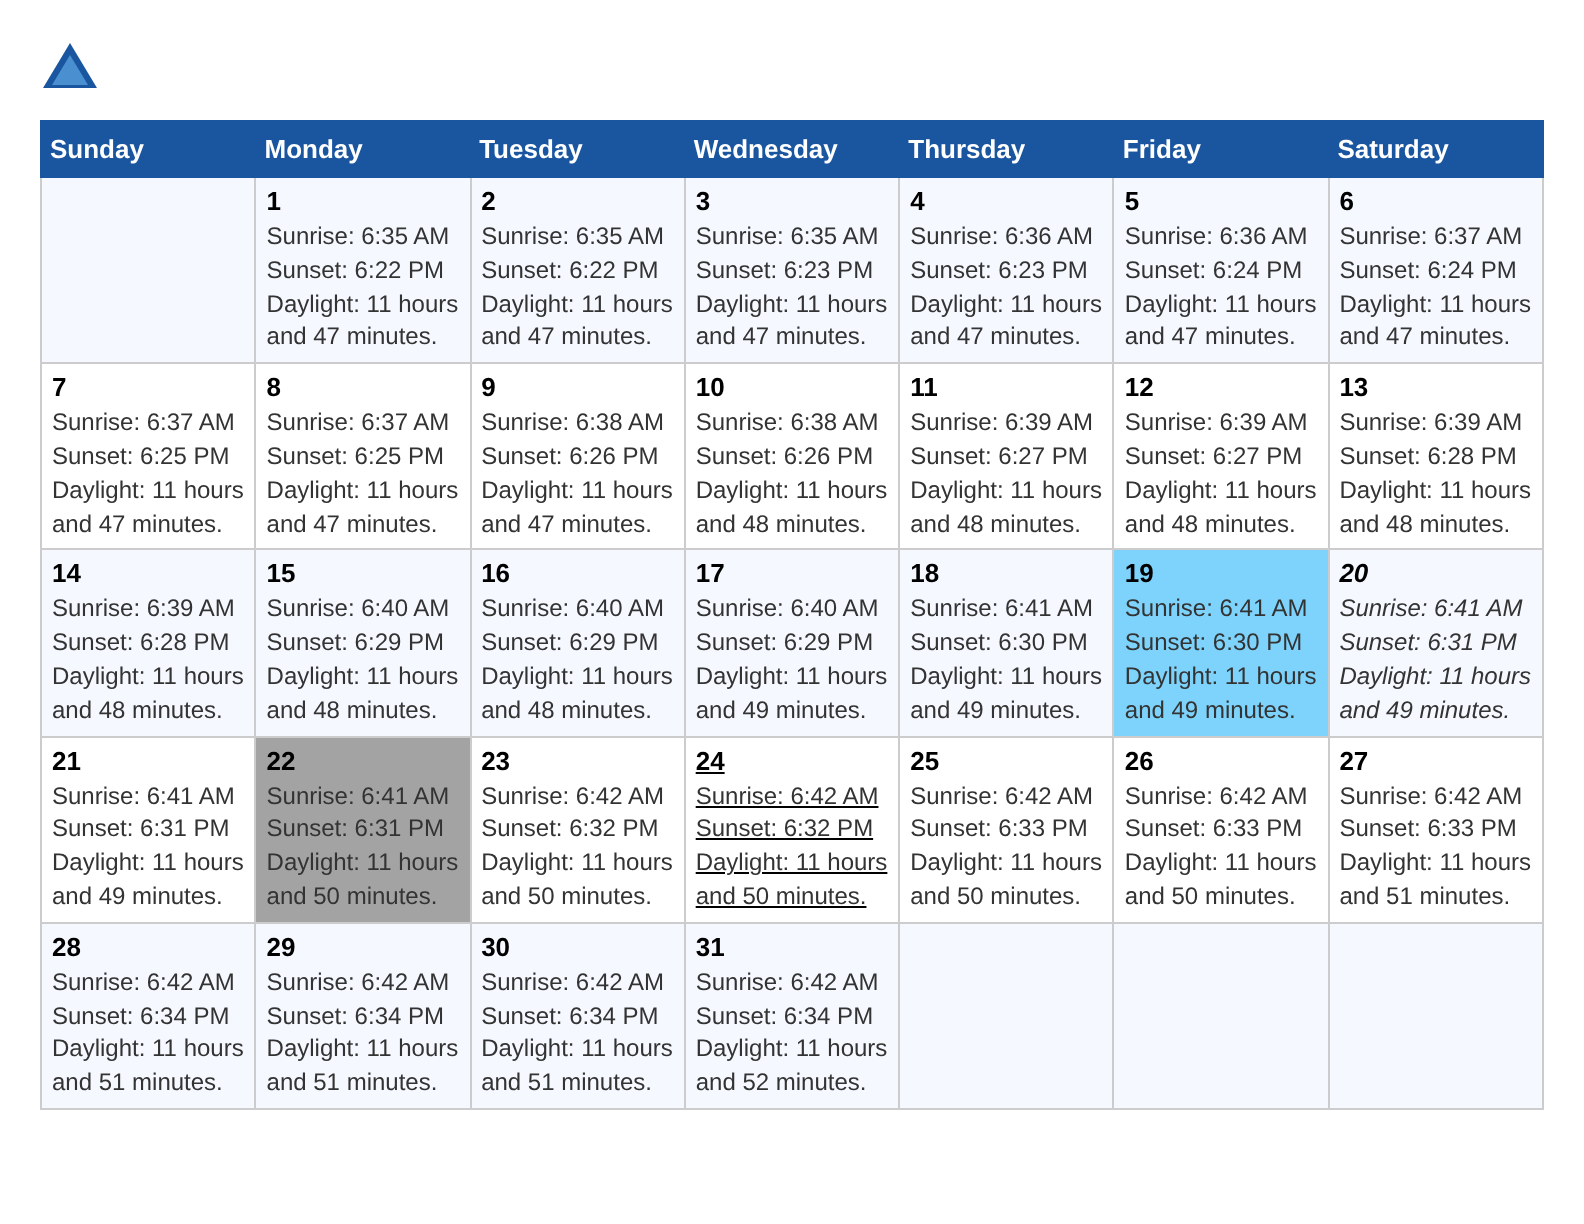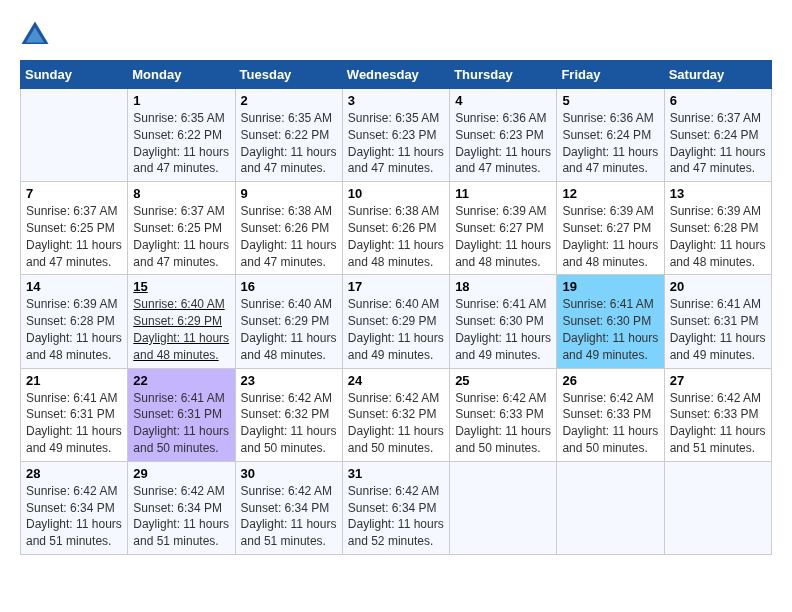--- a/index.html
+++ b/index.html
@@ -179,59 +179,59 @@
         <td style="background-color: rgb(255, 255, 255);">
           <span class="day-number">13</span>
           <div class="day-info">Sunrise: 6:39 AM<br>Sunset: 6:28 PM<br>Daylight: 11 hours and 48 minutes.</div>
         </td>
       </tr>
       <tr style="background-color: rgb(245, 248, 255);">
         <td style="background-color: rgb(245, 248, 255);">
           <span class="day-number">14</span>
           <div class="day-info">Sunrise: 6:39 AM<br>Sunset: 6:28 PM<br>Daylight: 11 hours and 48 minutes.</div>
         </td>
-        <td style="background-color: rgb(245, 248, 255); text-decoration: underline;">
+        <td style="background-color: rgb(245, 248, 255);">
           <span class="day-number">15</span>
           <div class="day-info">Sunrise: 6:40 AM<br>Sunset: 6:29 PM<br>Daylight: 11 hours and 48 minutes.</div>
         </td>
         <td style="background-color: rgb(245, 248, 255);">
           <span class="day-number">16</span>
           <div class="day-info">Sunrise: 6:40 AM<br>Sunset: 6:29 PM<br>Daylight: 11 hours and 48 minutes.</div>
         </td>
         <td style="background-color: rgb(245, 248, 255); margin-top: 28px;">
           <span class="day-number">17</span>
           <div class="day-info">Sunrise: 6:40 AM<br>Sunset: 6:29 PM<br>Daylight: 11 hours and 49 minutes.</div>
         </td>
         <td style="background-color: rgb(245, 248, 255);">
           <span class="day-number">18</span>
           <div class="day-info">Sunrise: 6:41 AM<br>Sunset: 6:30 PM<br>Daylight: 11 hours and 49 minutes.</div>
         </td>
         <td style="background-color: #7dd3fc;">
           <span class="day-number">19</span>
           <div class="day-info">Sunrise: 6:41 AM<br>Sunset: 6:30 PM<br>Daylight: 11 hours and 49 minutes.</div>
         </td>
-        <td style="background-color: rgb(245, 248, 255);">
+        <td style="background-color: rgb(245, 248, 255); font-style: italic;">
           <span class="day-number">20</span>
           <div class="day-info">Sunrise: 6:41 AM<br>Sunset: 6:31 PM<br>Daylight: 11 hours and 49 minutes.</div>
         </td>
       </tr>
       <tr style="background-color: rgb(255, 255, 255);">
         <td style="background-color: rgb(255, 255, 255); margin-top: 31px;">
           <span class="day-number">21</span>
           <div class="day-info">Sunrise: 6:41 AM<br>Sunset: 6:31 PM<br>Daylight: 11 hours and 49 minutes.</div>
         </td>
-        <td style="background-color: #c4b5fd;">
+        <td style="background-color: #a3a3a3;">
           <span class="day-number">22</span>
           <div class="day-info">Sunrise: 6:41 AM<br>Sunset: 6:31 PM<br>Daylight: 11 hours and 50 minutes.</div>
         </td>
         <td style="background-color: rgb(255, 255, 255);">
           <span class="day-number">23</span>
           <div class="day-info">Sunrise: 6:42 AM<br>Sunset: 6:32 PM<br>Daylight: 11 hours and 50 minutes.</div>
         </td>
-        <td style="background-color: rgb(255, 255, 255);">
+        <td style="background-color: rgb(255, 255, 255); text-decoration: underline;">
           <span class="day-number">24</span>
           <div class="day-info">Sunrise: 6:42 AM<br>Sunset: 6:32 PM<br>Daylight: 11 hours and 50 minutes.</div>
         </td>
         <td style="background-color: rgb(255, 255, 255);">
           <span class="day-number">25</span>
           <div class="day-info">Sunrise: 6:42 AM<br>Sunset: 6:33 PM<br>Daylight: 11 hours and 50 minutes.</div>
         </td>
         <td style="background-color: rgb(255, 255, 255);">
           <span class="day-number">26</span>
           <div class="day-info">Sunrise: 6:42 AM<br>Sunset: 6:33 PM<br>Daylight: 11 hours and 50 minutes.</div>

